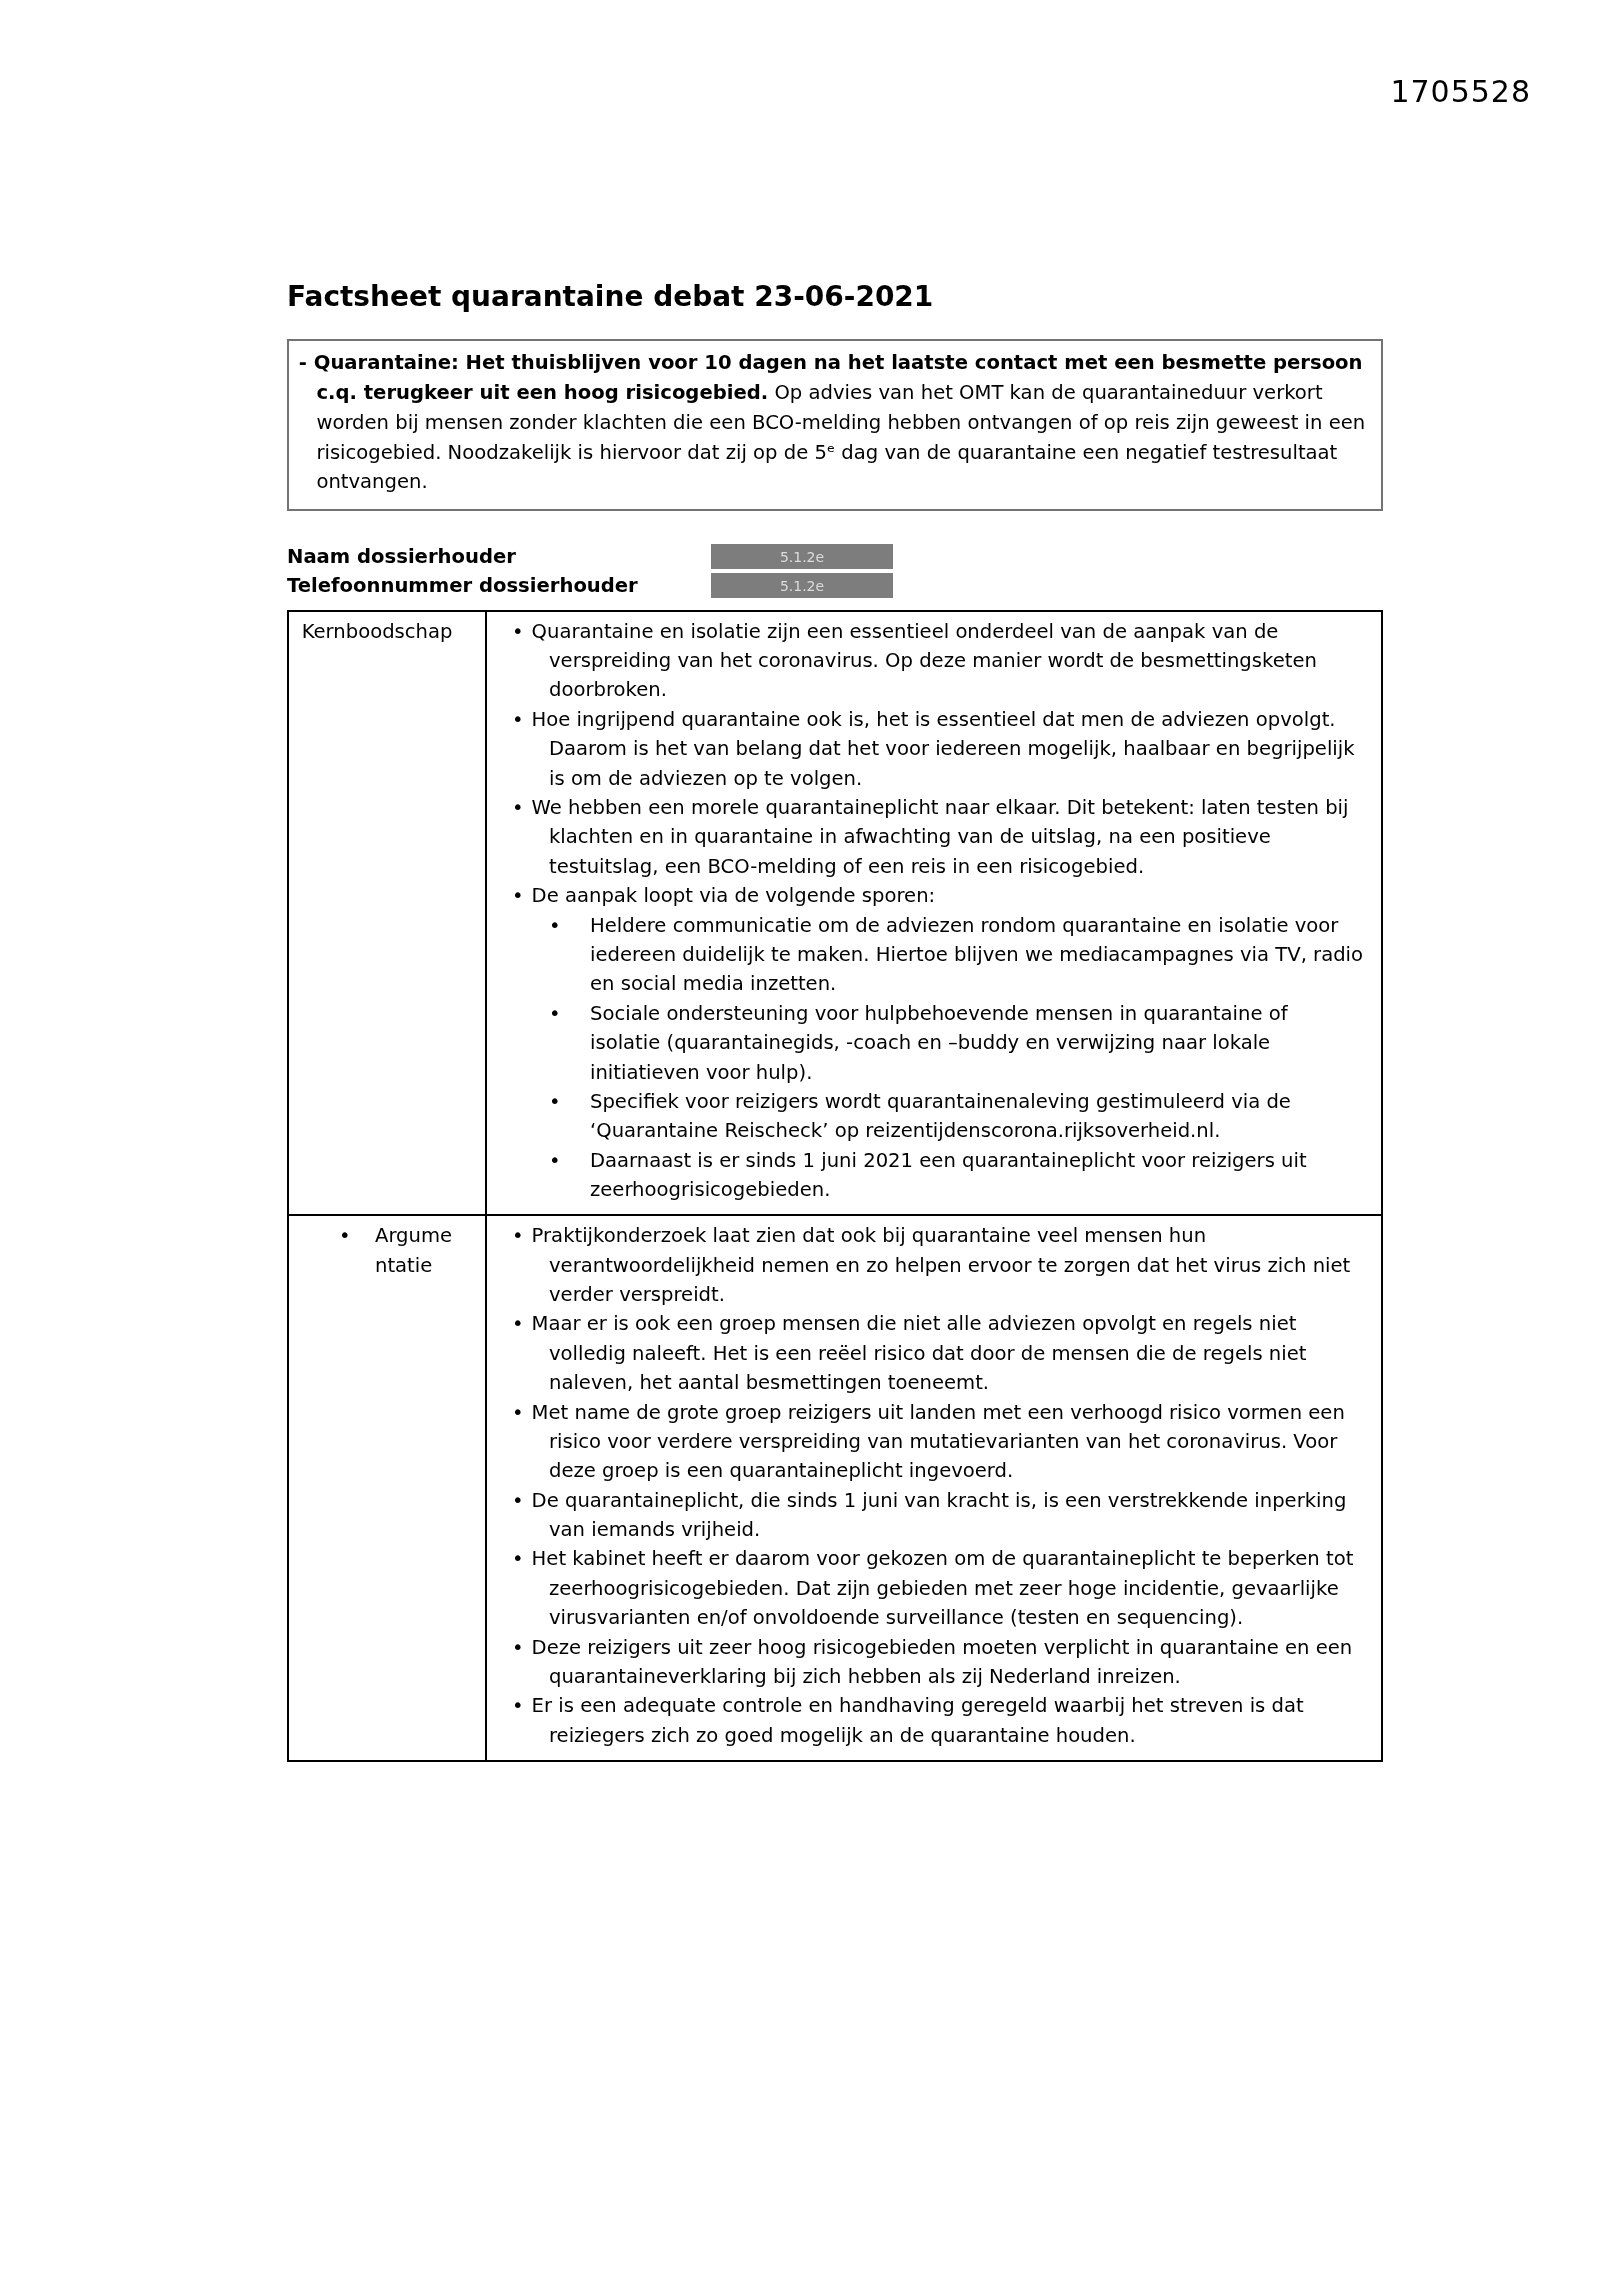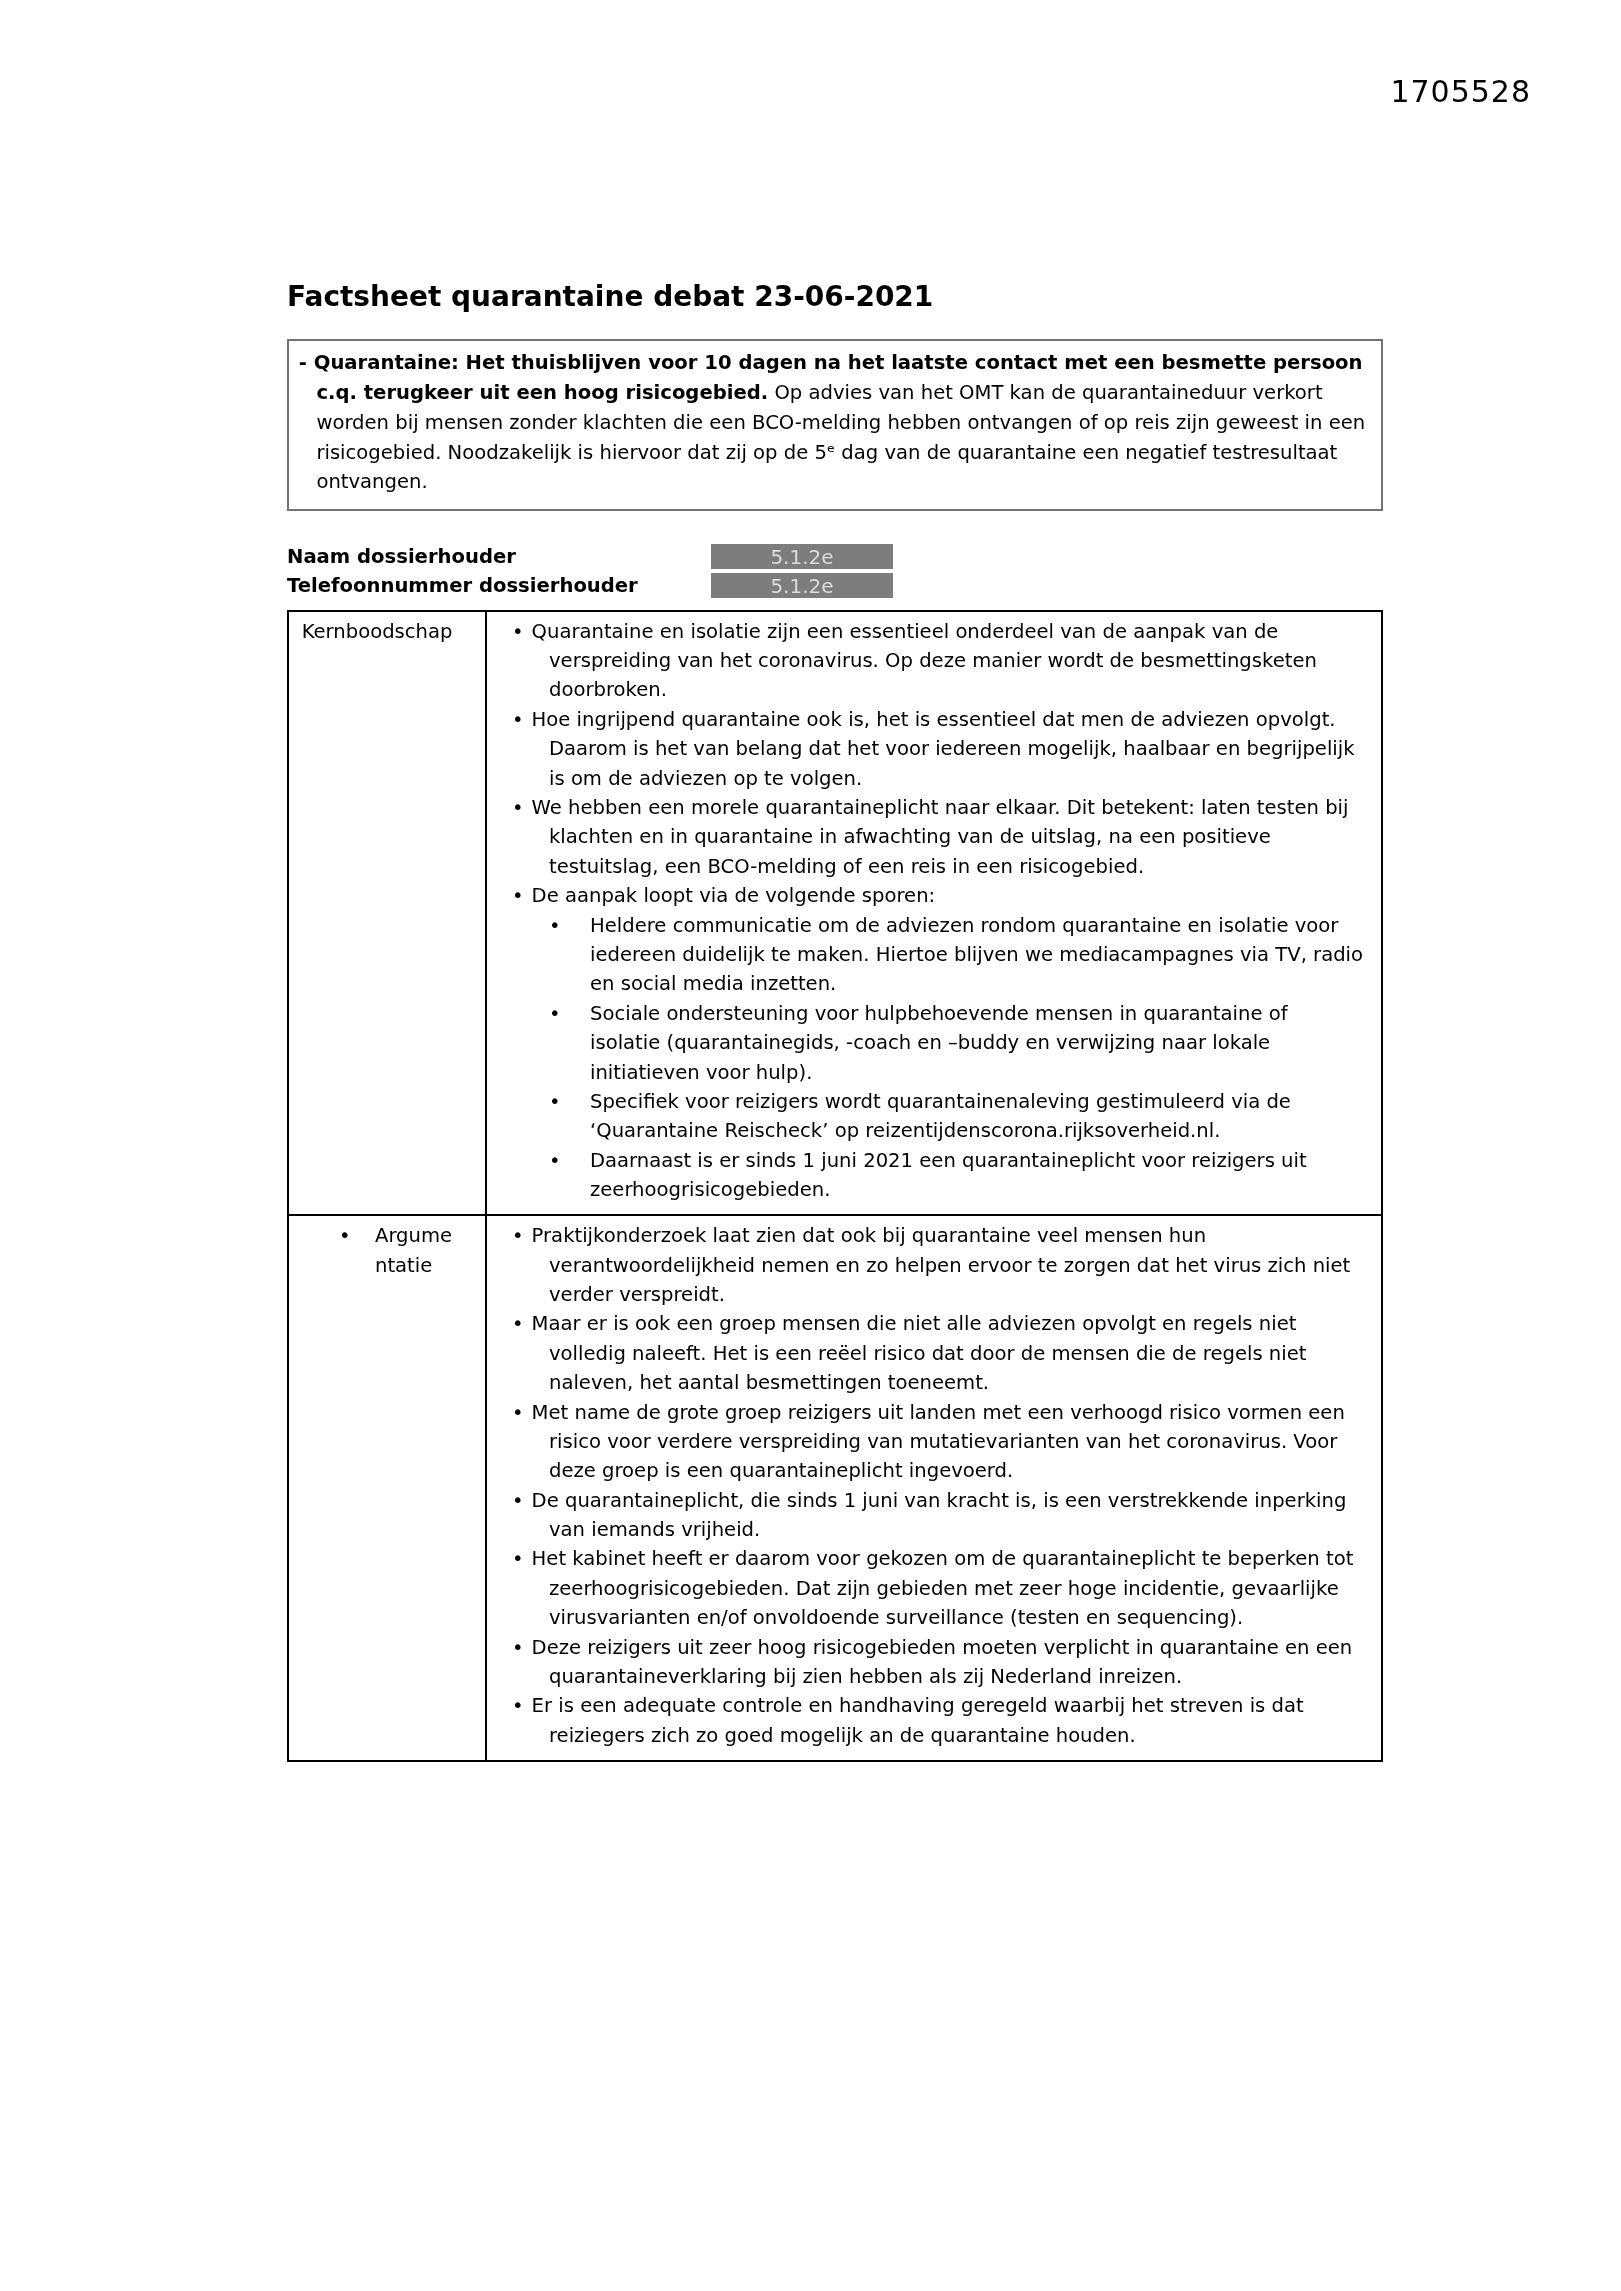--- a/index.html
+++ b/index.html
@@ -27,21 +27,21 @@
     font-size: 19.6px; line-height: 1.52;
   }
   .def-item { padding-left: 17.6px; text-indent: -17.6px; }
   .def-bold { font-weight: bold; }
   .dossier { margin-top: 31px; margin-bottom: 9.8px; }
   .dossier-row { display: flex; align-items: center; height: 29px; }
   .dossier-label { font-weight: bold; font-size: 19.6px; width: 424px; flex: none; }
   .redaction {
     width: 182px; height: 24.5px; flex: none;
     display: flex; align-items: center; justify-content: center;
-    font-size: 20px;
+    font-size: 14px;
   }
   table.main-table {
     border-collapse: collapse; width: 100%;
     font-size: 19.6px; line-height: 1.5;
     margin-top: 4px;
   }
   table.main-table, table.main-table td { border: 2px solid #000; }
   td { vertical-align: top; }
   td.label-cell { width: 198px; padding: 4.9px 5.9px 4.9px 0; }
   .label-plain { padding-left: 12.7px; }
@@ -103,21 +103,21 @@
               <div class="label-bulleted"><span class="lbl-bullet">•</span><span>Argume
 ntatie</span></div>
             </td>
             <td class="body-cell">
               <ul class="bullets">
                 <li><span class="blt">•</span><span>Praktijkonderzoek laat zien dat ook bij quarantaine veel mensen hun verantwoordelijkheid nemen en zo helpen ervoor te zorgen dat het virus zich niet verder verspreidt.</span></li>
                 <li><span class="blt">•</span><span>Maar er is ook een groep mensen die niet alle adviezen opvolgt en regels niet volledig naleeft. Het is een reëel risico dat door de mensen die de regels niet naleven, het aantal besmettingen toeneemt.</span></li>
                 <li><span class="blt">•</span><span>Met name de grote groep reizigers uit landen met een verhoogd risico vormen een risico voor verdere verspreiding van mutatievarianten van het coronavirus. Voor deze groep is een quarantaineplicht ingevoerd.</span></li>
                 <li><span class="blt">•</span><span>De quarantaineplicht, die sinds 1 juni van kracht is, is een verstrekkende inperking van iemands vrijheid.</span></li>
                 <li><span class="blt">•</span><span>Het kabinet heeft er daarom voor gekozen om de quarantaineplicht te beperken tot zeerhoogrisicogebieden. Dat zijn gebieden met zeer hoge incidentie, gevaarlijke virusvarianten en/of onvoldoende surveillance (testen en sequencing).</span></li>
-                <li><span class="blt">•</span><span>Deze reizigers uit zeer hoog risicogebieden moeten verplicht in quarantaine en een quarantaineverklaring bij zien hebben als zij Nederland inreizen.</span></li>
+                <li><span class="blt">•</span><span>Deze reizigers uit zeer hoog risicogebieden moeten verplicht in quarantaine en een quarantaineverklaring bij zich hebben als zij Nederland inreizen.</span></li>
                 <li><span class="blt">•</span><span>Er is een adequate controle en handhaving geregeld waarbij het streven is dat reiziegers zich zo goed mogelijk an de quarantaine houden.</span></li>
               </ul>
             </td>
           </tr>
         </tbody>
     </table>
   </div>
 </div>
 
 

